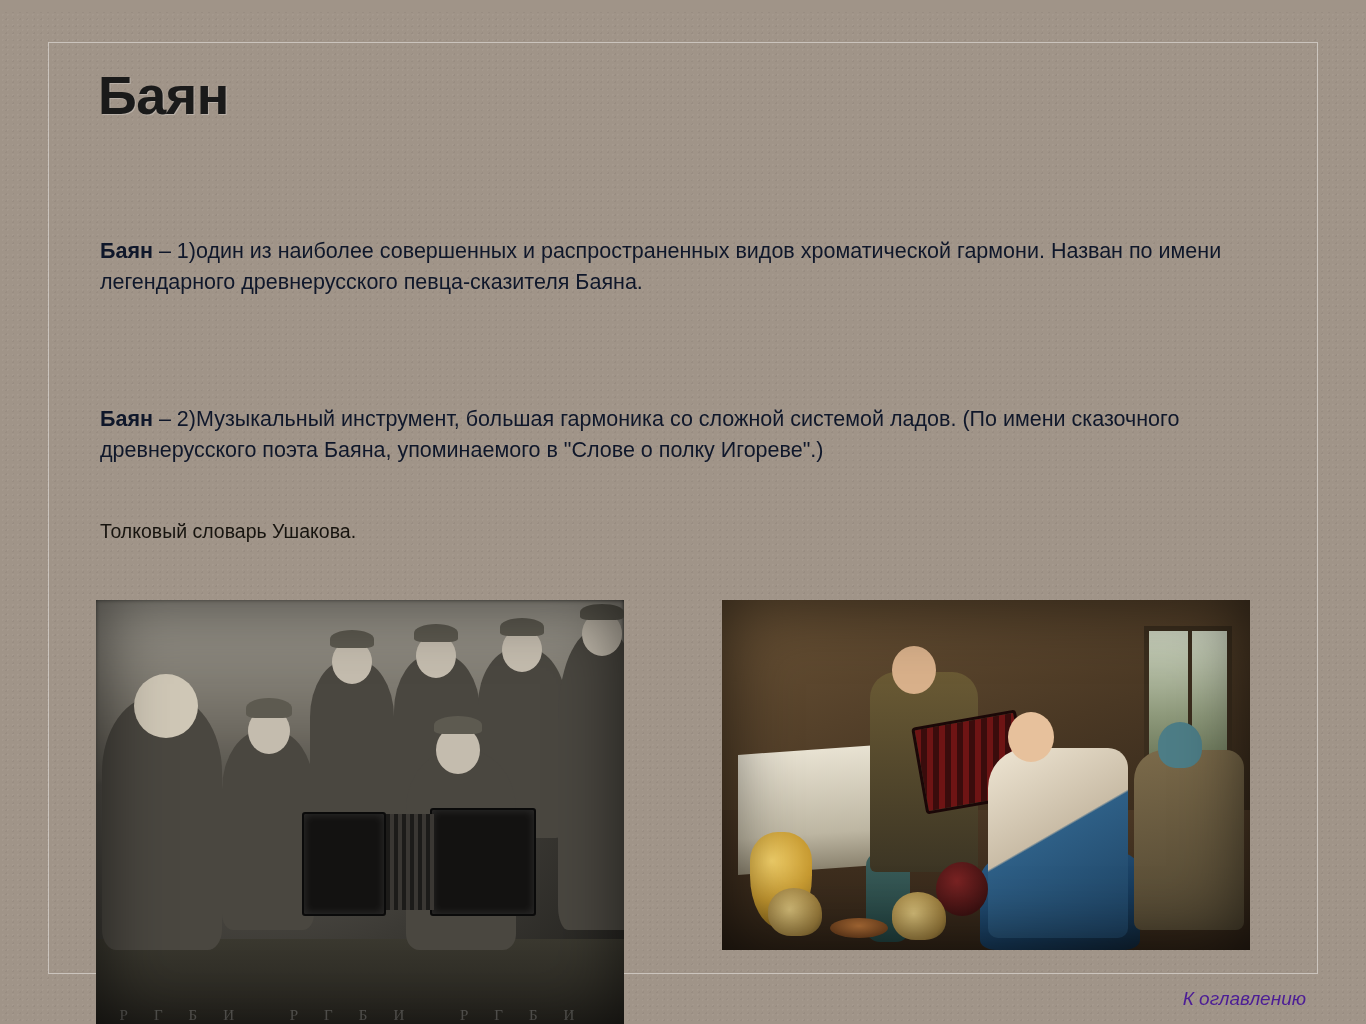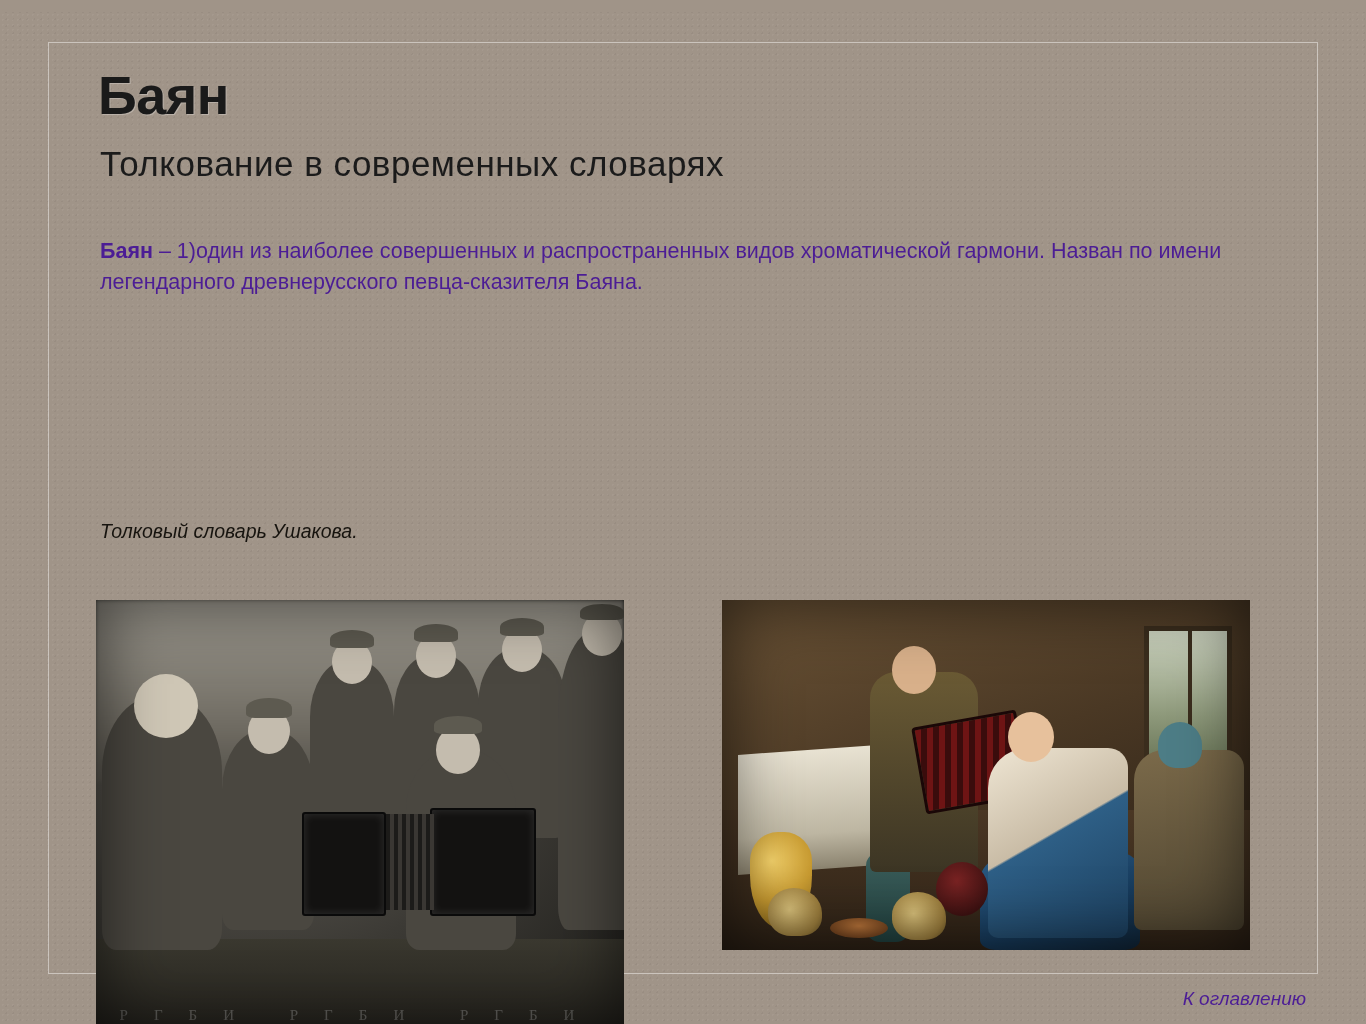--- a/index.html
+++ b/index.html
@@ -58,41 +58,40 @@
     font-size: 35px;
     color: #1b1b1b;
     letter-spacing: 0.5px;
   }
   .para {
     position: absolute;
     left: 100px;
     width: 1140px;
     font-size: 21.5px;
     line-height: 31px;
-    color: #4c1d95;
+    color: #0f172a;
   }
   .para b {
     font-weight: bold;
   }
   .p1 { top: 224px; }
   .src1 {
     position: absolute;
     left: 100px;
     top: 300px;
     font-size: 19.5px;
     font-style: italic;
     color: #17140f;
   }
   .p2 { top: 392px; }
   .src2 {
     position: absolute;
     left: 100px;
     top: 508px;
     font-size: 19.5px;
-    font-style: italic;
     color: #17140f;
     text-align: center;
   }
 
   
   .photo {
     position: absolute;
     overflow: hidden;
     background: #2b2b2b;
   }
@@ -282,26 +281,28 @@
 </head>
 <body>
 
 <div class="slide">
 
   <div class="grain"></div>
 
   <div class="frame"></div>
 
   <div class="title">Баян</div>
-  <div class="subtitle">Толкование в современных  словарях</div>
 
   <div class="para p1">
     <b>Баян</b><span> – 1)один из наиболее совершенных и распространенных видов хроматической гармони. Назван по имени легендарного древнерусского певца-сказителя Баяна.</span>
   </div>
 
+  <div class="para p2">
+    <b>Баян</b><span> – 2)Музыкальный инструмент, большая гармоника со сложной системой ладов. (По имени сказочного древнерусского поэта Баяна, упоминаемого в "Слове о полку Игореве".)</span>
+  </div>
   <div class="src2">Толковый словарь Ушакова.</div>
 
   <div class="photo" id="photo-bw">
     <div class="sky"></div>
     <div class="ground"></div>
 
     <div class="fig" style="left:6px;  top:96px;  width:120px; height:254px;"></div>
     <div class="head" style="left:38px; top:74px;  width:64px;  height:64px; background:#cfc7b6;"></div>
 
     <div class="fig" style="left:126px; top:130px; width:92px;  height:200px;"></div>

